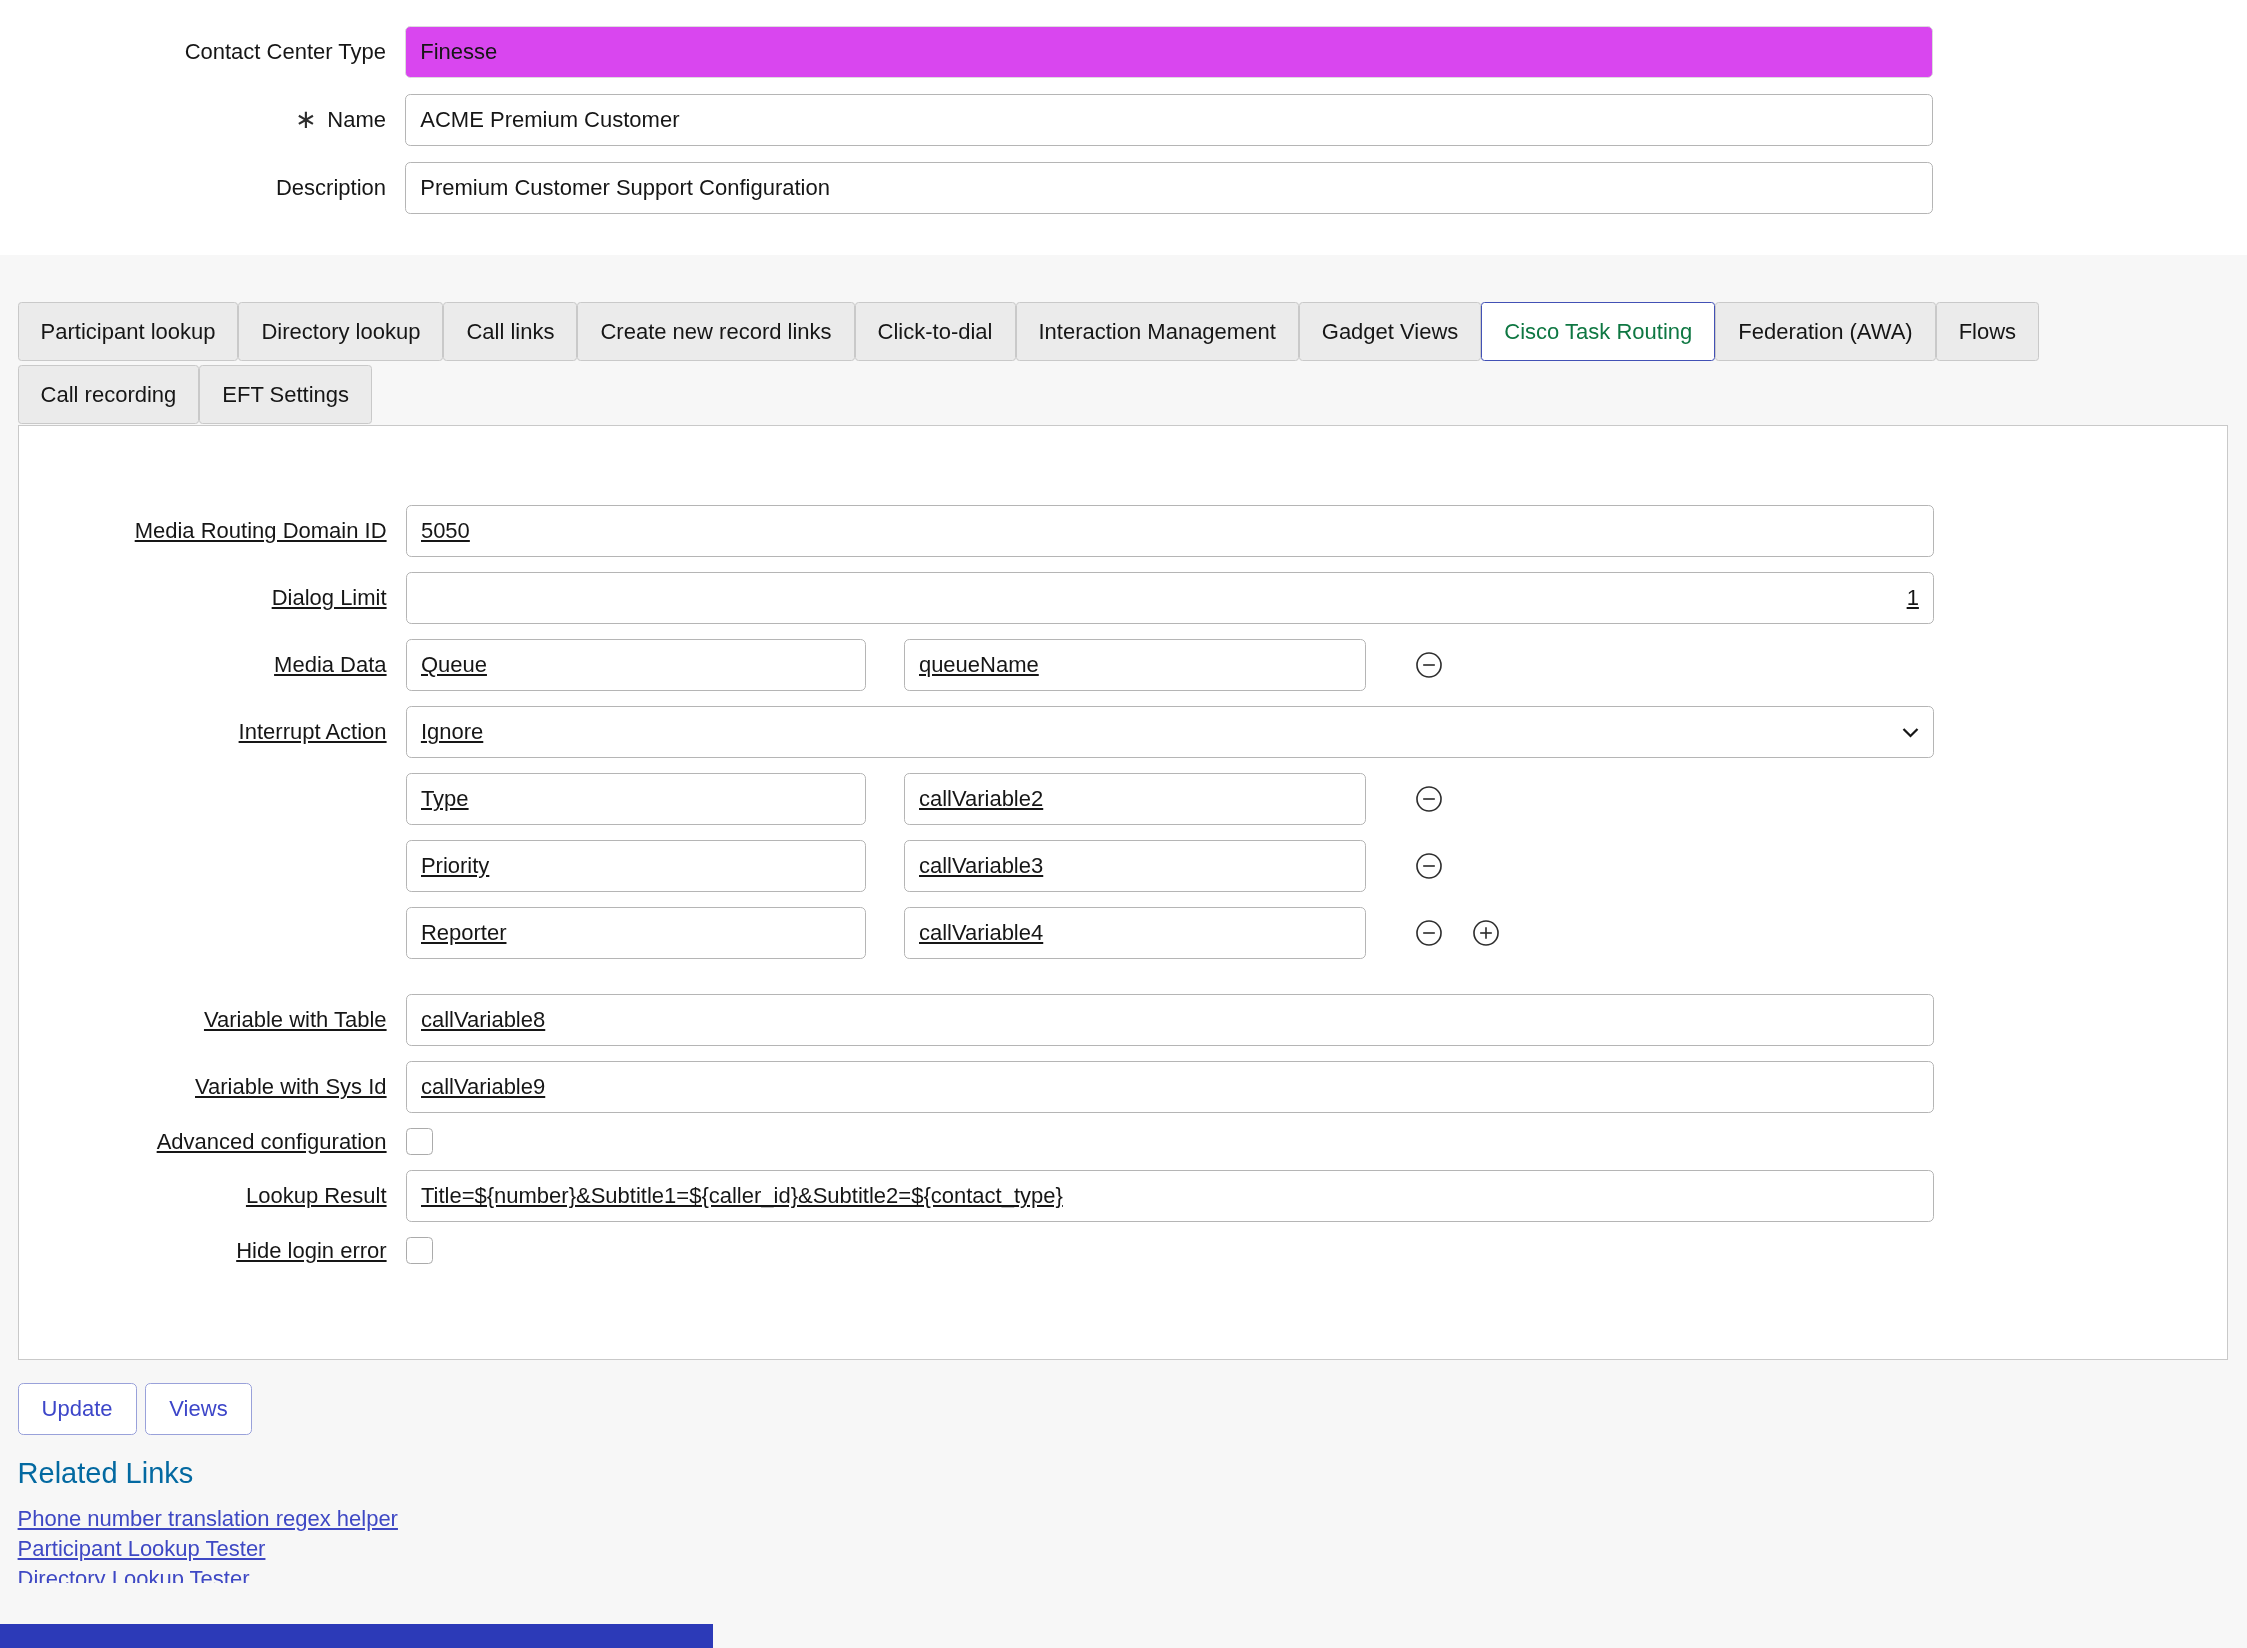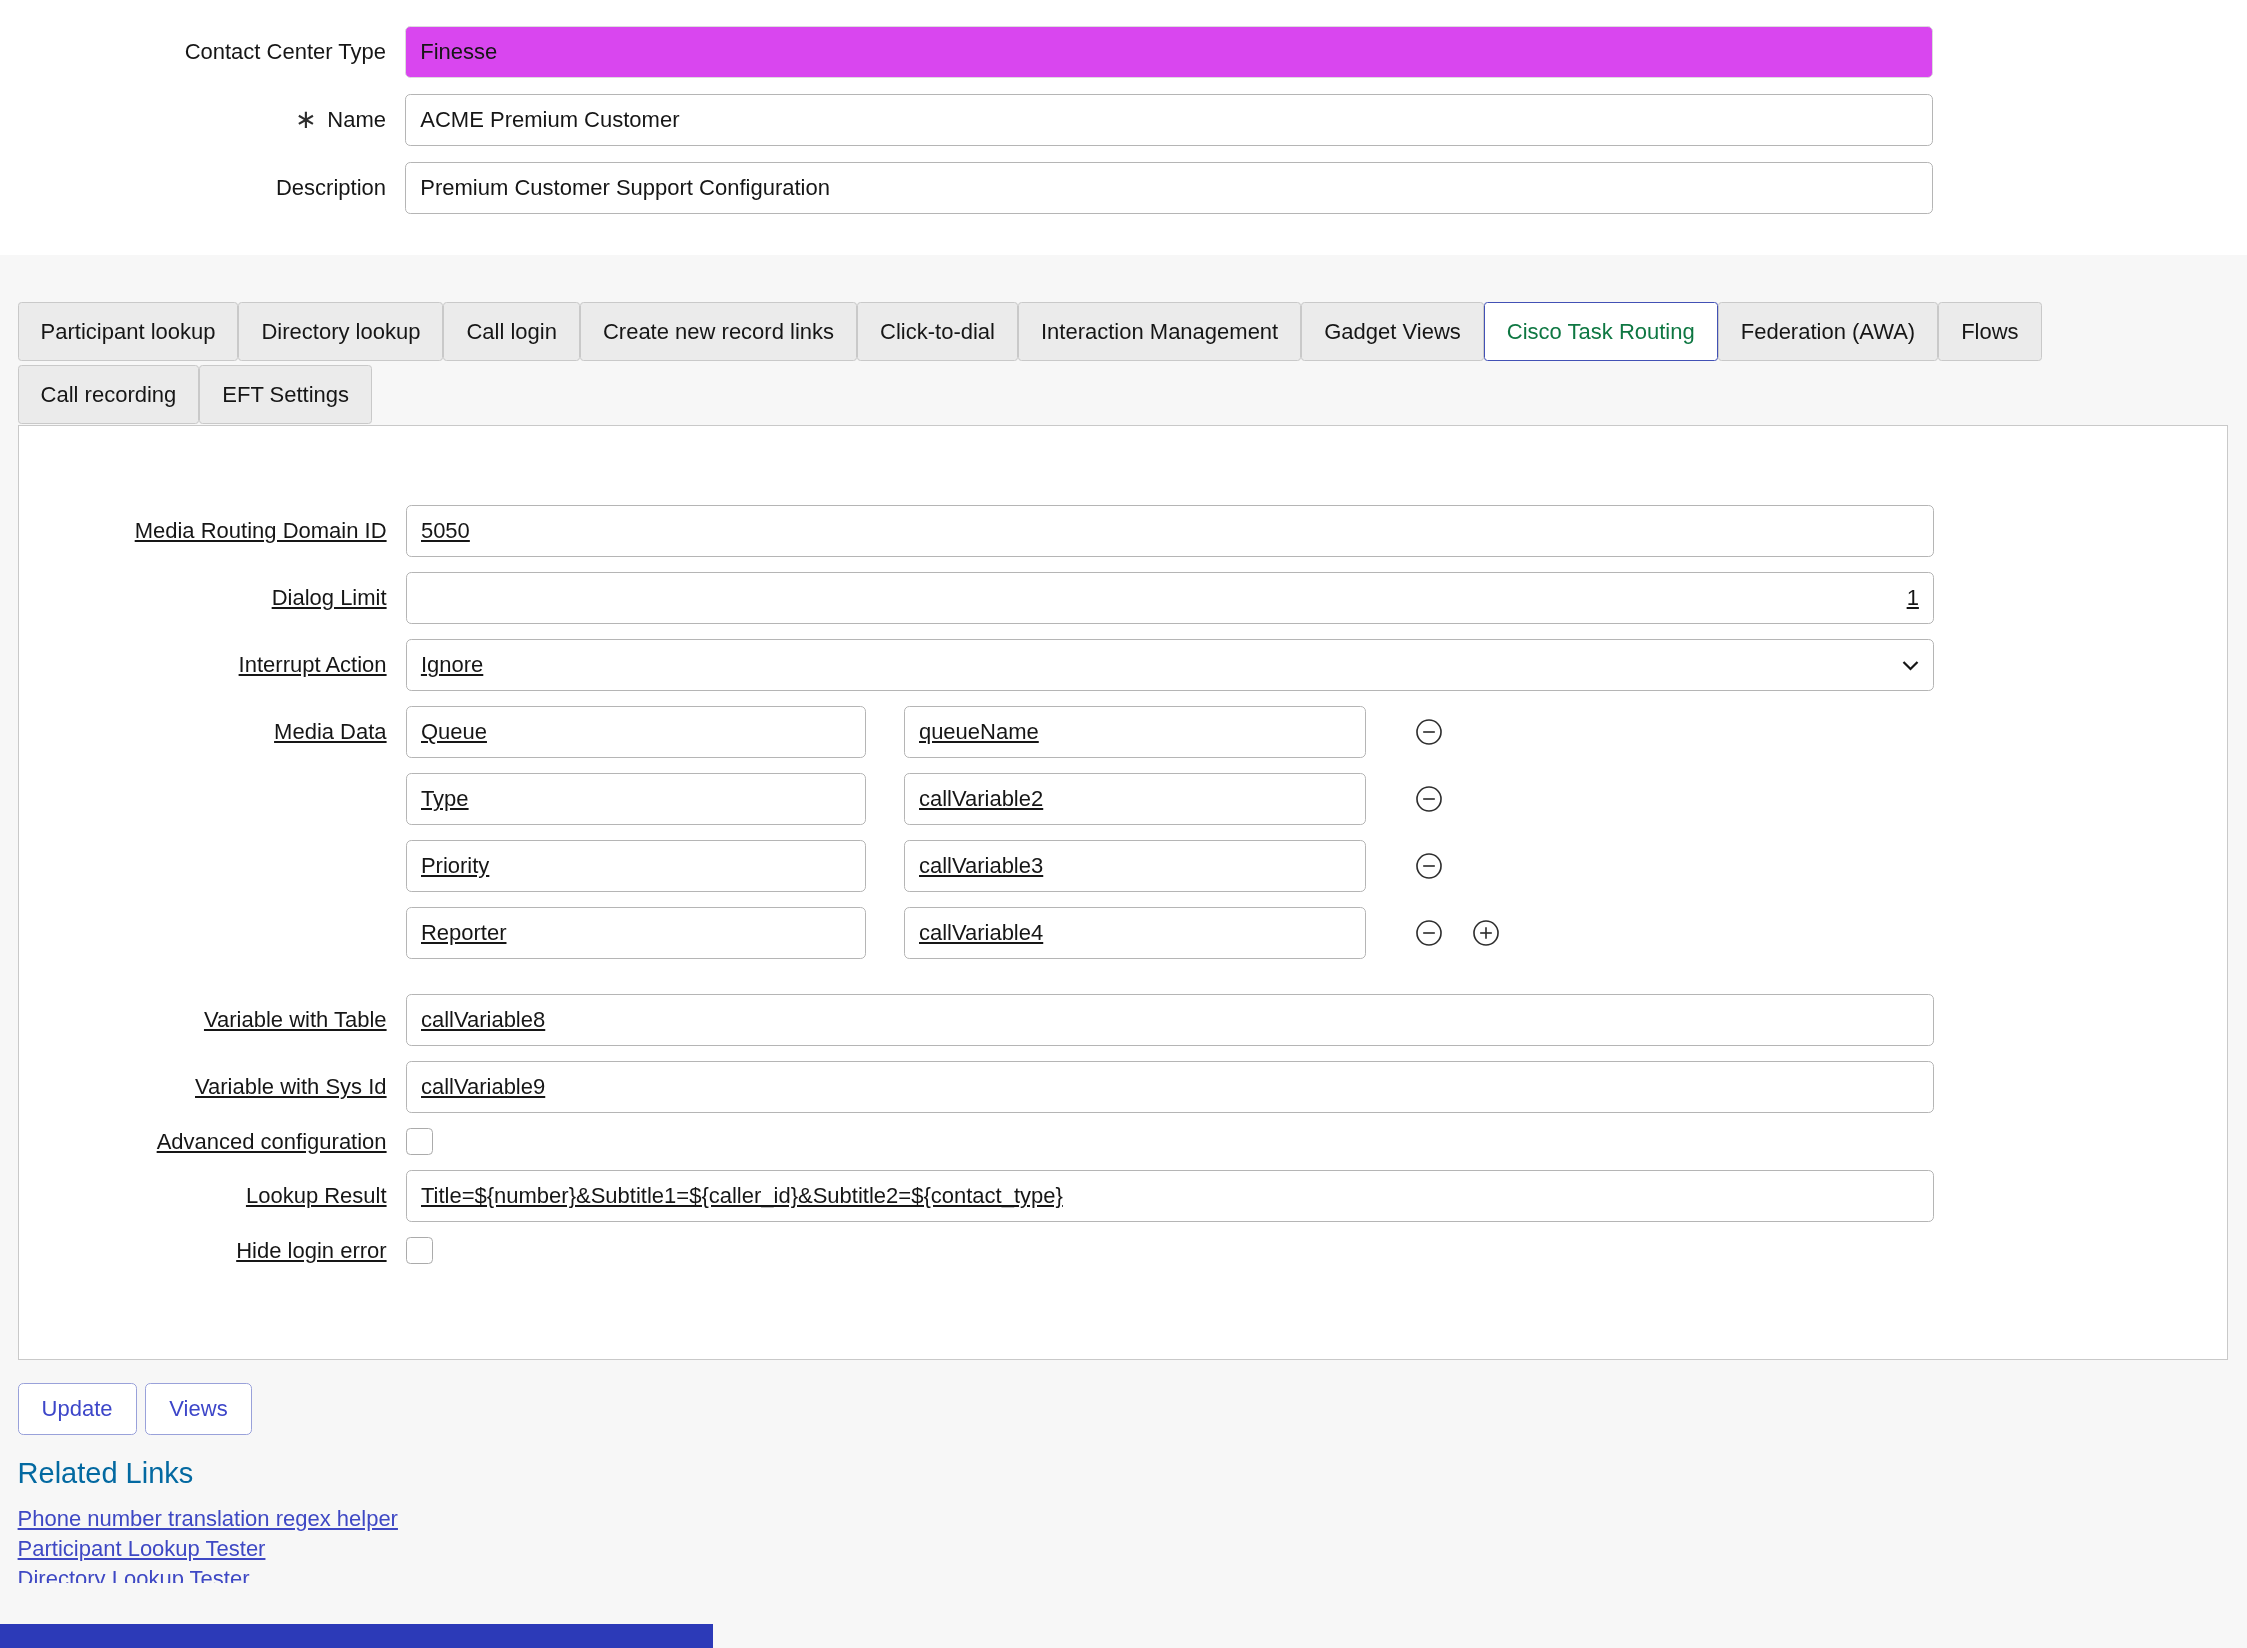--- a/index.html
+++ b/index.html
@@ -123,21 +123,21 @@
     <input class="finput" value="Premium Customer Support Configuration" style="">
   </div>
 
 </div>
 
 <div class="gray">
 
   <div class="tabrow">
     <div class="tab">Participant lookup</div>
     <div class="tab">Directory lookup</div>
-    <div class="tab">Call login</div>
+    <div class="tab">Call links</div>
     <div class="tab">Create new record links</div>
     <div class="tab">Click-to-dial</div>
     <div class="tab">Interaction Management</div>
     <div class="tab">Gadget Views</div>
     <div class="tab active">Cisco Task Routing</div>
     <div class="tab">Federation (AWA)</div>
     <div class="tab">Flows</div>
   </div>
 
   <div class="tabrow tabrow2">
@@ -148,47 +148,47 @@
   <div class="panel">
 
     <div class="prow">
       <label class="plabel">Media Routing Domain ID</label>
       <input class="pinput" value="5050" style="">
     </div>
 
     <div class="prow">
       <label class="plabel">Dialog Limit</label>
       <input class="pinput num" value="1" style="">
+    </div>
+
+    <div class="prow">
+      <label class="plabel">Media Data</label>
+      <input class="minput" value="Queue" style="">
+      <input class="minput second" value="queueName" style="">
+      <span class="icon-btn">
+        <svg width="28" height="28" viewBox="0 0 24 24">
+            <circle cx="12" cy="12" r="10.3" fill="none" stroke="#2e2e2e" stroke-width="1.4"></circle>
+            <line x1="7" y1="12" x2="17" y2="12" stroke="#2e2e2e" stroke-width="1.4"></line>
+          </svg>
+      </span>
     </div>
 
     <div class="prow">
       <label class="plabel">Interrupt Action</label>
       <div class="pselect">
         <span>Ignore</span>
         <span style="display:inline-flex;">
           <svg width="21" height="21" viewBox="0 0 24 24">
               <path d="M4 8l8 8 8-8" fill="none" stroke="#161616" stroke-width="2.6"></path>
             </svg>
         </span>
       </div>
     </div>
 
     <div class="prow">
-      <label class="plabel">Media Data</label>
-      <input class="minput" value="Queue" style="">
-      <input class="minput second" value="queueName" style="">
-      <span class="icon-btn">
-        <svg width="28" height="28" viewBox="0 0 24 24">
-            <circle cx="12" cy="12" r="10.3" fill="none" stroke="#2e2e2e" stroke-width="1.4"></circle>
-            <line x1="7" y1="12" x2="17" y2="12" stroke="#2e2e2e" stroke-width="1.4"></line>
-          </svg>
-      </span>
-    </div>
-
-    <div class="prow">
       <span class="plabel"></span>
       <input class="minput" value="Type" style="">
       <input class="minput second" value="callVariable2" style="">
       <span class="icon-btn">
         <svg width="28" height="28" viewBox="0 0 24 24">
             <circle cx="12" cy="12" r="10.3" fill="none" stroke="#2e2e2e" stroke-width="1.4"></circle>
             <line x1="7" y1="12" x2="17" y2="12" stroke="#2e2e2e" stroke-width="1.4"></line>
           </svg>
       </span>
     </div>

